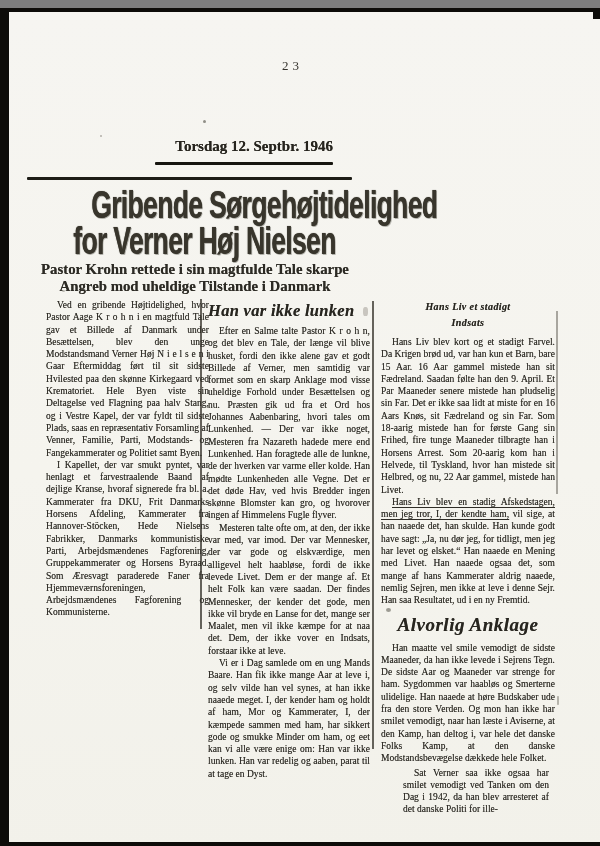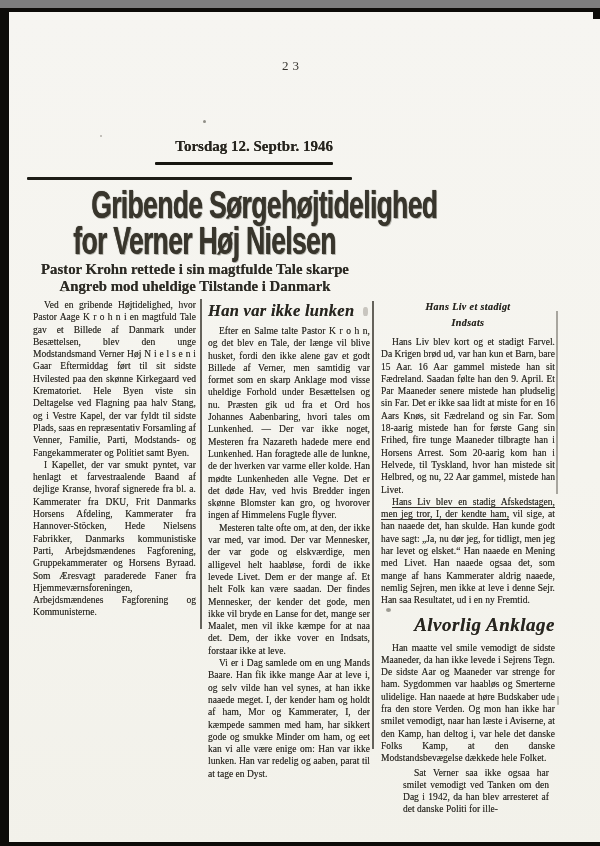--- a/index.html
+++ b/index.html
@@ -46,36 +46,36 @@
   }
   .sh1{top:253px;} .sh2{top:270px;}
 
   .col{
     position:absolute;top:291px;
     font-size:9.5px;line-height:12.3px;text-align:justify;
     color:#2e2c26;letter-spacing:0.02px;
     text-shadow:0 0 0.4px rgba(46,44,38,.65);
   }
   .col p{margin:0;text-indent:11px;}
-  .col-left{left:33px;width:163px;}
+  .col-left{left:46px;width:163px;}
   .col-mid{left:208px;width:162px;top:293px;}
   .col-right{left:381px;width:174px;}
 
   .col-mid-heading{
     font-style:italic;font-weight:bold;
     font-size:16.5px;line-height:19px;letter-spacing:0.3px;
     margin:0 0 5px 0;color:#27251f;
   }
   .col-right-heading{
     text-align:center;font-style:italic;font-weight:bold;
     font-size:10px;line-height:15.5px;letter-spacing:0.4px;
     margin:0 0 6px 0;color:#27251f;
   }
   .col-right-subheading{
-    text-align:right;font-style:italic;font-weight:bold;
+    text-align:center;font-style:italic;font-weight:bold;
     font-size:19px;line-height:22px;letter-spacing:0.5px;
     margin:7px 0 6px 0;color:#27251f;
   }
   .u{text-decoration:underline;text-underline-offset:1.5px;}
   .para-indented{margin:2px 6px 0 22px !important;text-indent:10px;}
 
   .vrule{position:absolute;width:2px;background:rgba(52,50,42,.75);}
   .vrule-1{left:200px;top:291px;height:330px;}
   .vrule-2{left:372px;top:293px;height:448px;}
   .vrule-3{left:556px;top:303px;height:183px;width:1.5px;background:rgba(76,72,62,.45);}

